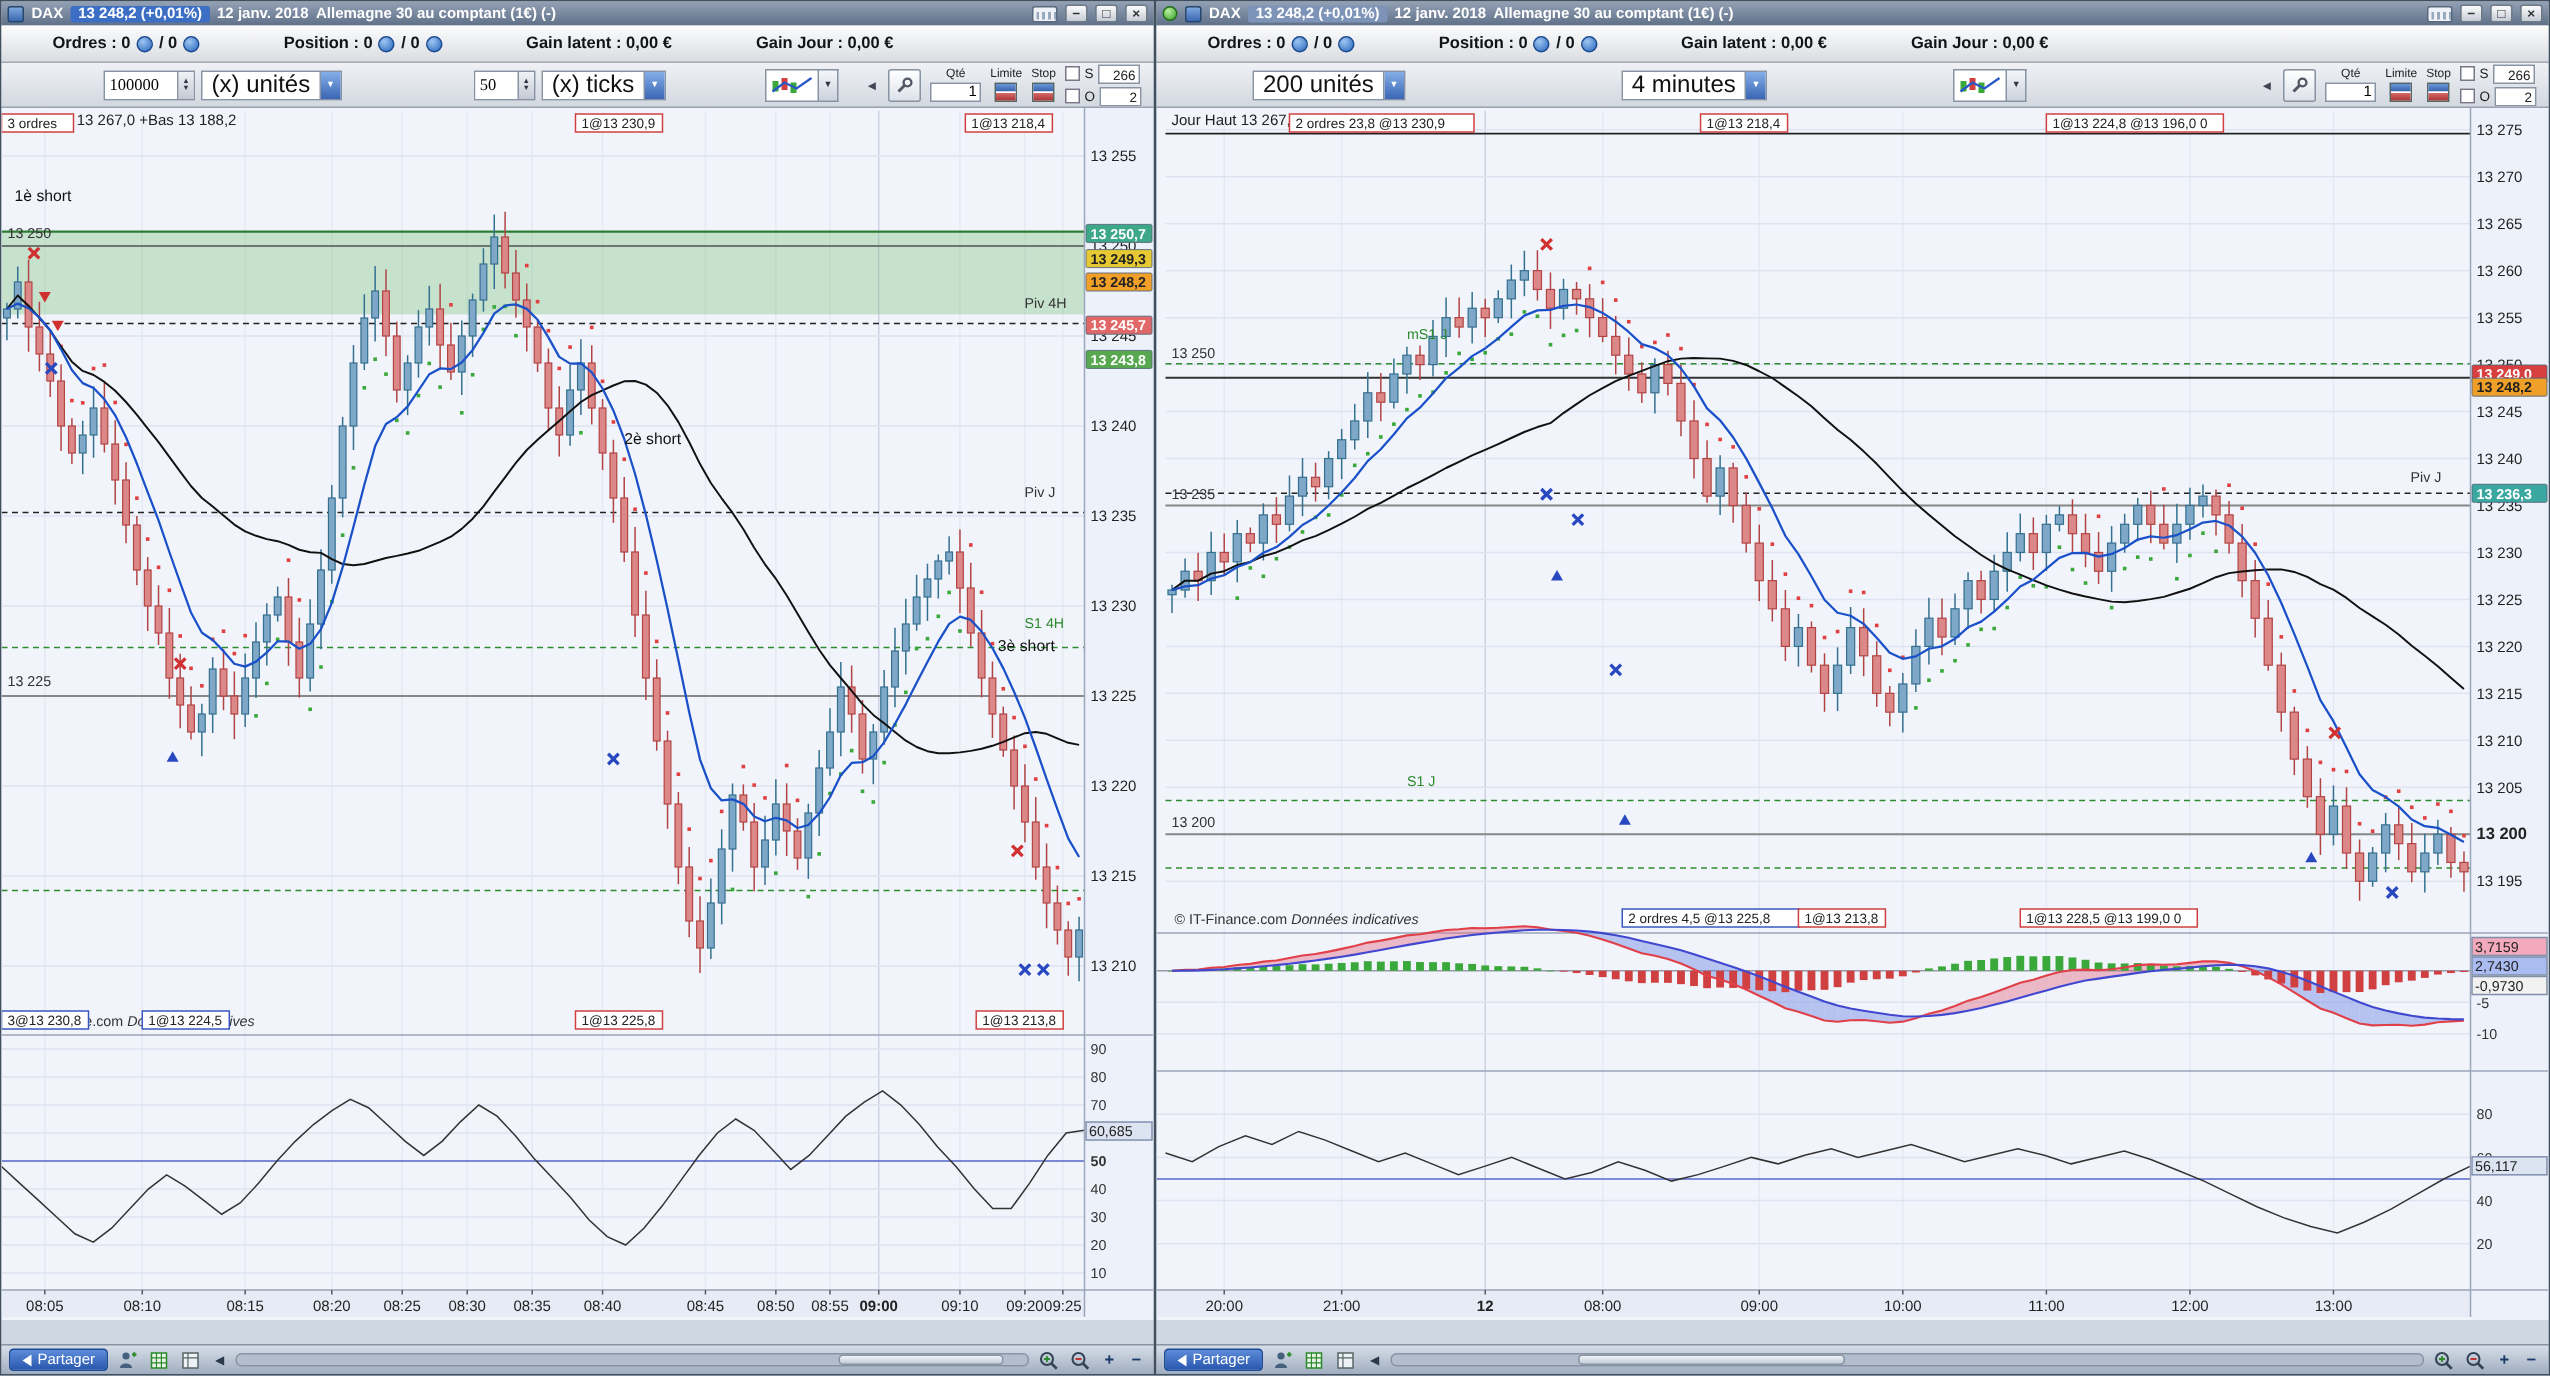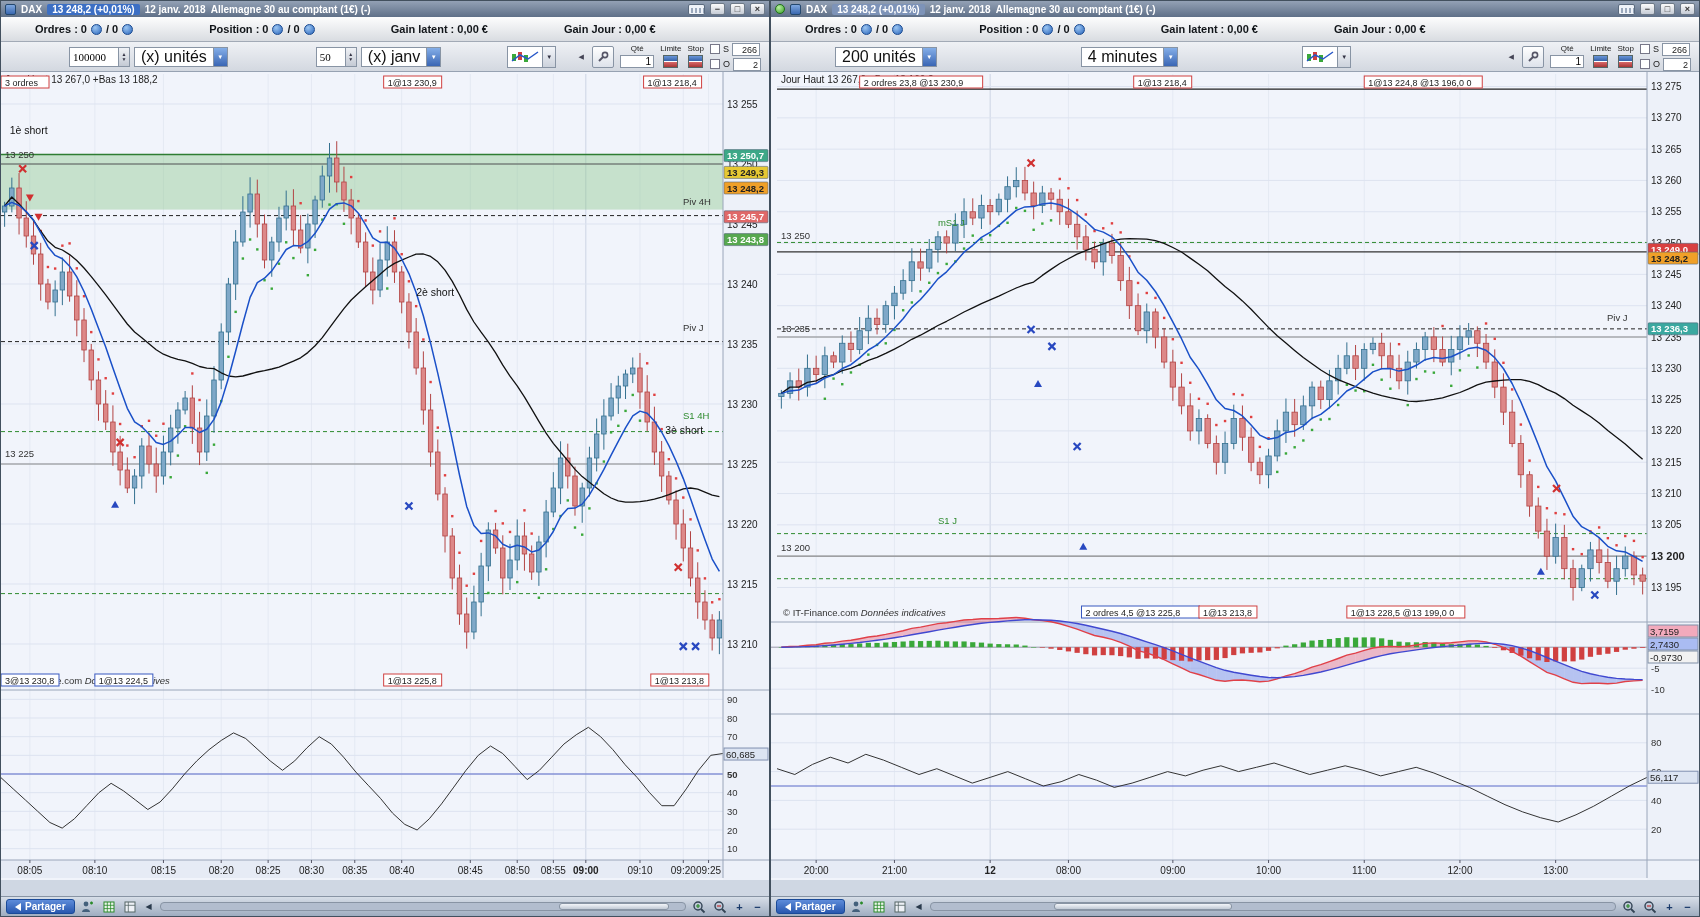--- a/index.html
+++ b/index.html
@@ -9,21 +9,21 @@
 .window{position:absolute;top:0;height:917px;background:#cfd7e3;border:1px solid #42505e;display:flex;flex-direction:column}
 .titlebar{height:16px;flex:0 0 16px;background:linear-gradient(#93a1b5,#5f7088);display:flex;align-items:center;gap:5px;padding:0 4px;color:#fff;font-size:10px;font-weight:bold;white-space:nowrap}
 .app-icon{width:11px;height:11px;background:linear-gradient(#7fa8e0,#3a68b0);border:1px solid #24486e;border-radius:2px;flex:0 0 11px}
 .power-dot{width:10px;height:10px;border-radius:50%;background:radial-gradient(circle at 35% 30%,#b8f0a0,#3aa02a);border:1px solid #207018;flex:0 0 10px}
 .title-chip{background:#3c6fc4;padding:0 5px;border-radius:2px;font-weight:bold}
 .title-chip.muted{background:#7d93b8}
 .t-desc{font-weight:bold}
 .t-spacer{flex:1}
 .kbd-icon{width:17px;height:11px;background:#eef2f8;border:1px solid #5a6a7e;border-radius:2px;background-image:repeating-linear-gradient(90deg,#9aa8bc 0 2px,transparent 2px 4px);background-size:13px 5px;background-position:2px 3px;background-repeat:no-repeat}
 .win-btn{width:15px;height:12px;background:linear-gradient(#fbfbfb,#c6ccd6);border:1px solid #6e7a88;color:#333;font-size:9px;line-height:10px;text-align:center;border-radius:2px;font-weight:bold}
-.statsbar{height:25px;flex:0 0 25px;background:linear-gradient(#fdfdfd,#d9dcE1);border-bottom:1px solid #a2aab6;display:flex;align-items:center;padding:0 34px;gap:76px;font-size:11px;font-weight:bold;color:#101418;white-space:nowrap}
+.statsbar{height:25px;flex:0 0 25px;background:linear-gradient(#fdfdfd,#d9dcE1);border-bottom:1px solid #a2aab6;display:flex;align-items:center;padding:0 34px;gap:56px;font-size:11px;font-weight:bold;color:#101418;white-space:nowrap}
 .stat{display:flex;align-items:center;gap:4px}
 .blue-dot{width:11px;height:11px;border-radius:50%;background:radial-gradient(circle at 35% 30%,#9cc6f2,#2a66bc);border:1px solid #1a4a90;display:inline-block}
 .toolbar{height:30px;flex:0 0 30px;background:linear-gradient(#eff1f5,#d3d8e0);border-bottom:1px solid #97a2b2;display:flex;align-items:center;gap:4px;padding:0 8px;font-size:11px;color:#111;white-space:nowrap}
 .spin{display:flex;border:1px solid #8894a4;background:#fff;height:20px;align-items:stretch}
 .spin input{border:0;font-size:11px;padding:0 3px;font-family:Liberation Serif, serif;outline:none}
 .sarrs{width:11px;background:linear-gradient(#f0f2f6,#c4cad4);border-left:1px solid #8894a4;display:flex;flex-direction:column;align-items:center;justify-content:center;font-size:5px;line-height:5px;color:#334}
 .dd{display:flex;align-items:stretch;border:1px solid #8894a4;background:#fff;height:20px}
 .dd .txt{padding:1px 6px 0 6px;font-size:16px;display:flex;align-items:center}
 .dd .arrow{width:14px;background:linear-gradient(#84aee8,#3a66b4);color:#fff;font-size:6px;display:flex;align-items:center;justify-content:center;border-left:1px solid #8894a4}
 .ctype{display:flex;height:22px;align-items:stretch}
@@ -37,21 +37,21 @@
 .ladder{width:15px;height:13px;border:1px solid #566;display:grid;grid-template-rows:1fr 1fr;background:#fff}
 .ladder .lt{background:linear-gradient(#6a96d8,#3562a8);border-bottom:1px solid #fff}
 .ladder .lb{background:linear-gradient(#d86a6a,#a83535)}
 .so{display:flex;flex-direction:column;gap:2px;font-size:9px;color:#222}
 .so .row{display:flex;align-items:center;gap:3px}
 .cb{width:10px;height:10px;border:1px solid #778;background:#fff;display:inline-block}
 .valbox{width:28px;height:13px;border:1px solid #8894a4;background:#fff;font-size:9px;text-align:right;padding:1px 2px 0 0}
 .chartwrap{position:relative;flex:1;background:#cfd7e3;overflow:hidden}
 .chartwrap svg{position:absolute;left:0;top:0;font-family:"Liberation Sans",sans-serif}
 .bottombar{height:20px;flex:0 0 20px;background:linear-gradient(#d7dee8,#9fadc0);border-top:1px solid #8894a4;display:flex;align-items:center;gap:5px;padding:0 5px}
-.share-btn{background:linear-gradient(#5e8cda,#2857ae);color:#fff;font-size:10px;font-weight:bold;border:1px solid #1a4a98;border-radius:3px;height:15px;display:flex;align-items:center;gap:4px;padding:0 8px;white-space:nowrap}
+.share-btn{background:linear-gradient(#5e8cda,#2857ae);color:#fff;font-size:10px;font-weight:normal;border:1px solid #1a4a98;border-radius:3px;height:15px;display:flex;align-items:center;gap:4px;padding:0 8px;white-space:nowrap}
 .share-ico{width:0;height:0;border-top:4px solid transparent;border-bottom:4px solid transparent;border-right:6px solid #fff}
 .f-ico{width:16px;height:15px;display:flex;align-items:center;justify-content:center}
 .f-arrow{font-size:8px;color:#2a3a4c;width:12px;text-align:center}
 .groove{flex:1;height:9px;background:#b2bdce;border:1px solid #8894a4;border-radius:4px;position:relative}
 .handle{position:absolute;top:0;height:7px;background:linear-gradient(#f2f5f9,#c2cad6);border:1px solid #8894a4;border-radius:3px}
 .pm{font-size:11px;font-weight:bold;color:#1a3a6a;width:13px;text-align:center}
 </style>
 </head>
 <body>
 
@@ -100,21 +100,21 @@
         <span class="arrow">▼</span>
       </div>
       <div class="spin" style="margin-left:84px">
         <input style="width: 28px;" value="50">
         <span class="sarrs">
             <span>▲</span>
             <span>▼</span>
           </span>
       </div>
       <div class="dd">
-        <span class="txt">(x) janv</span>
+        <span class="txt">(x) ticks</span>
         <span class="arrow">▼</span>
       </div>
       <div class="ctype" style="margin-left:62px">
         <span class="face">
           <svg width="30" height="16">
               <rect x="2" y="5" width="4" height="7" fill="#3aa83a"></rect>
               <rect x="8" y="3" width="4" height="8" fill="#d04040"></rect>
               <rect x="14" y="6" width="4" height="7" fill="#3aa83a"></rect>
               <polyline points="2,12 10,6 18,10 28,3" fill="none" stroke="#2858c8" stroke-width="1.5"></polyline>
             </svg>

